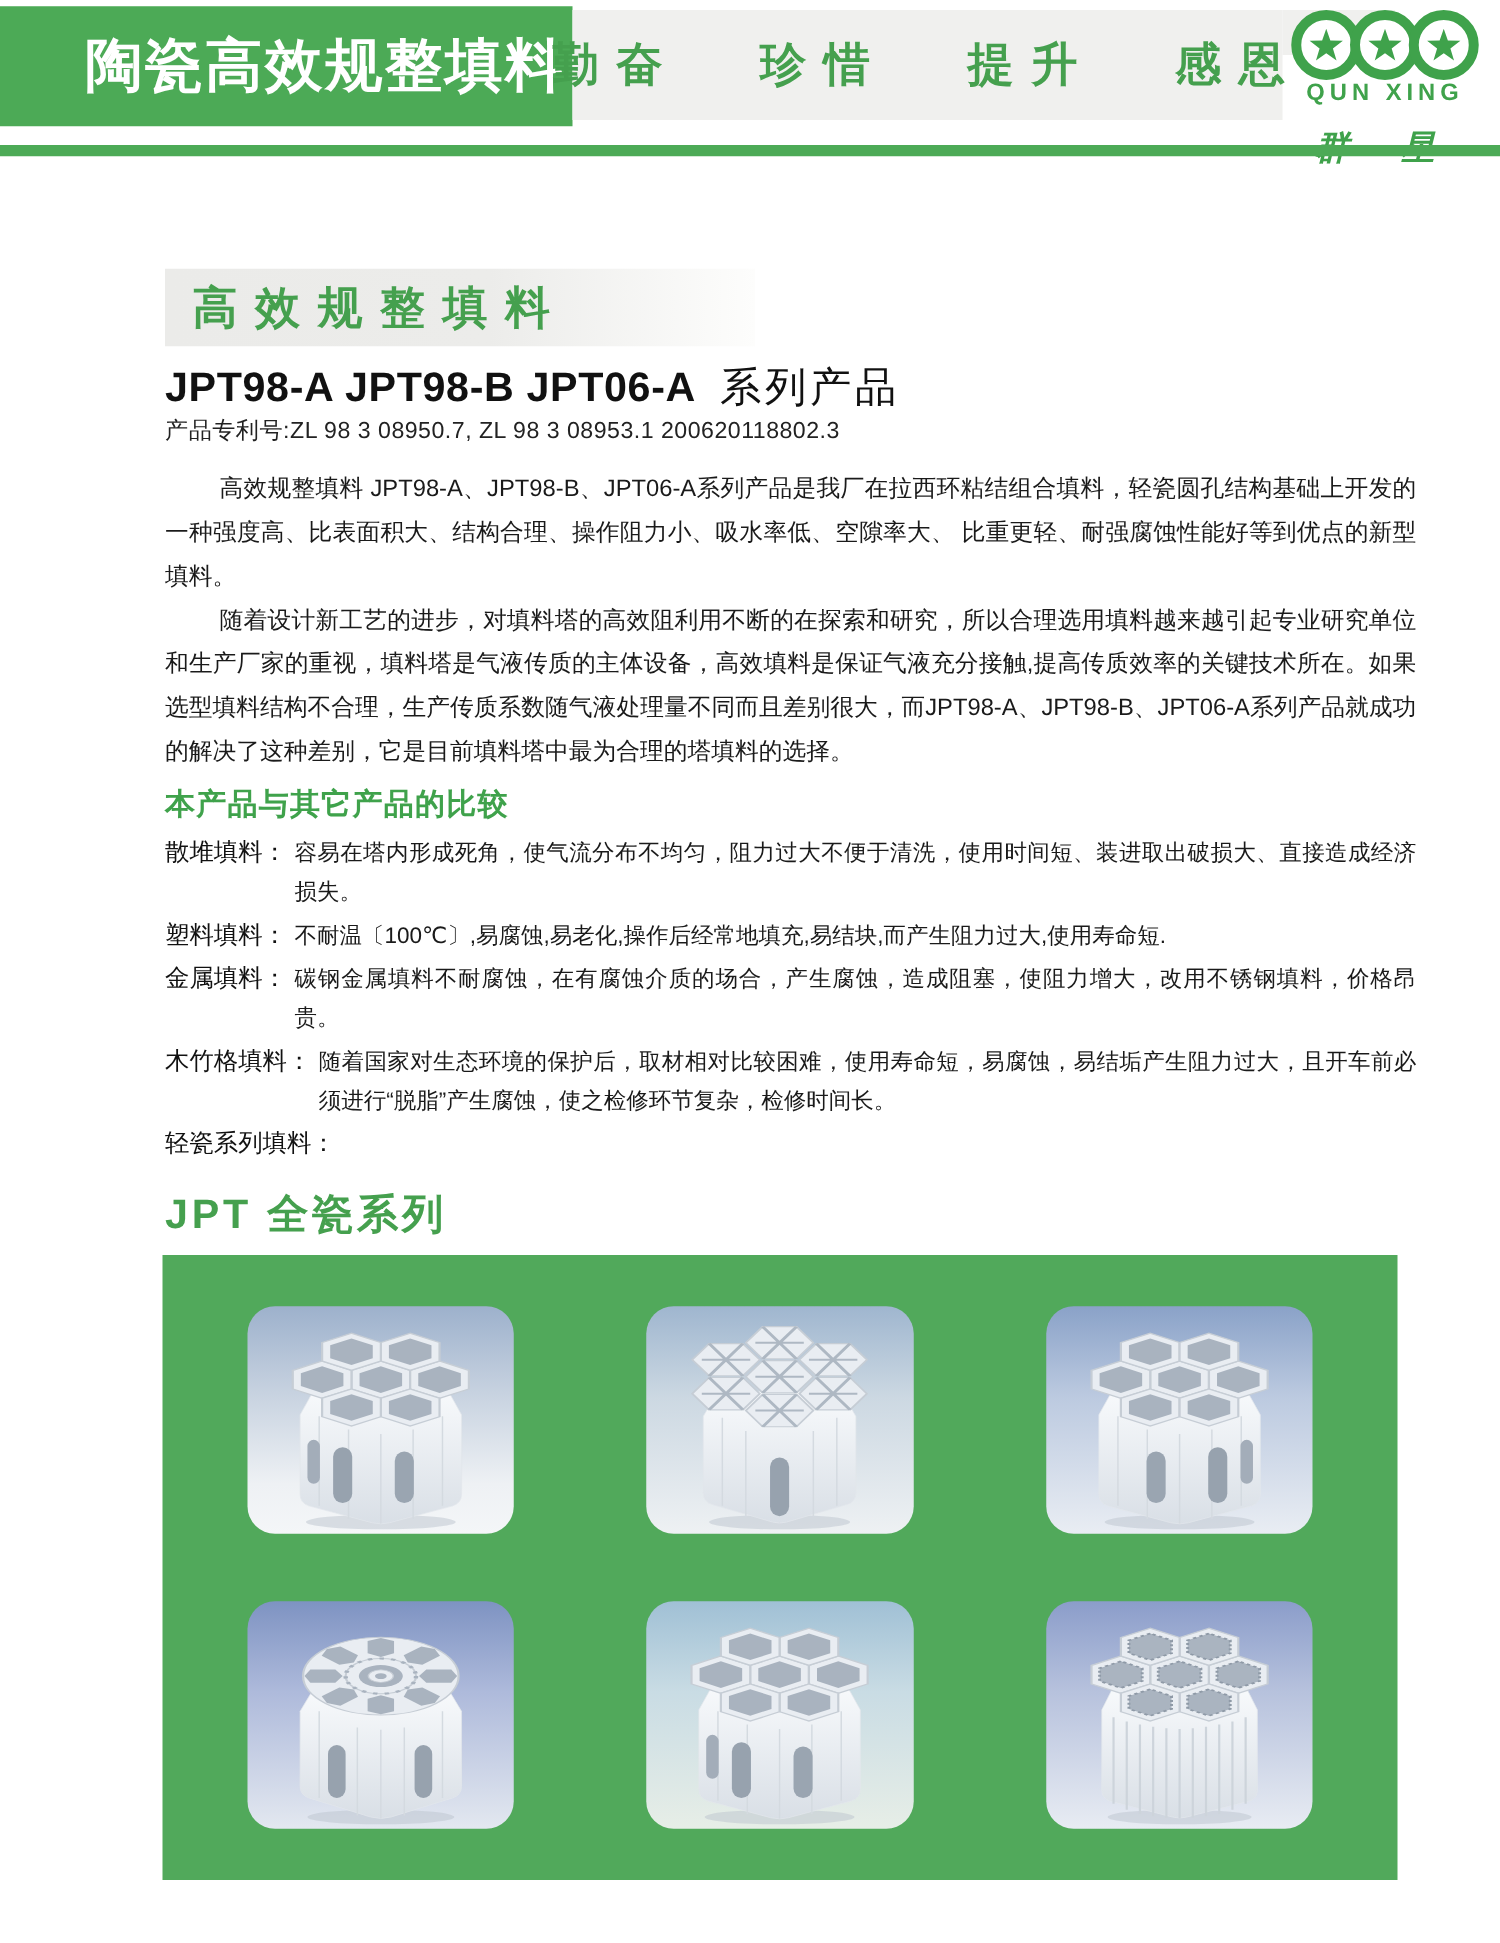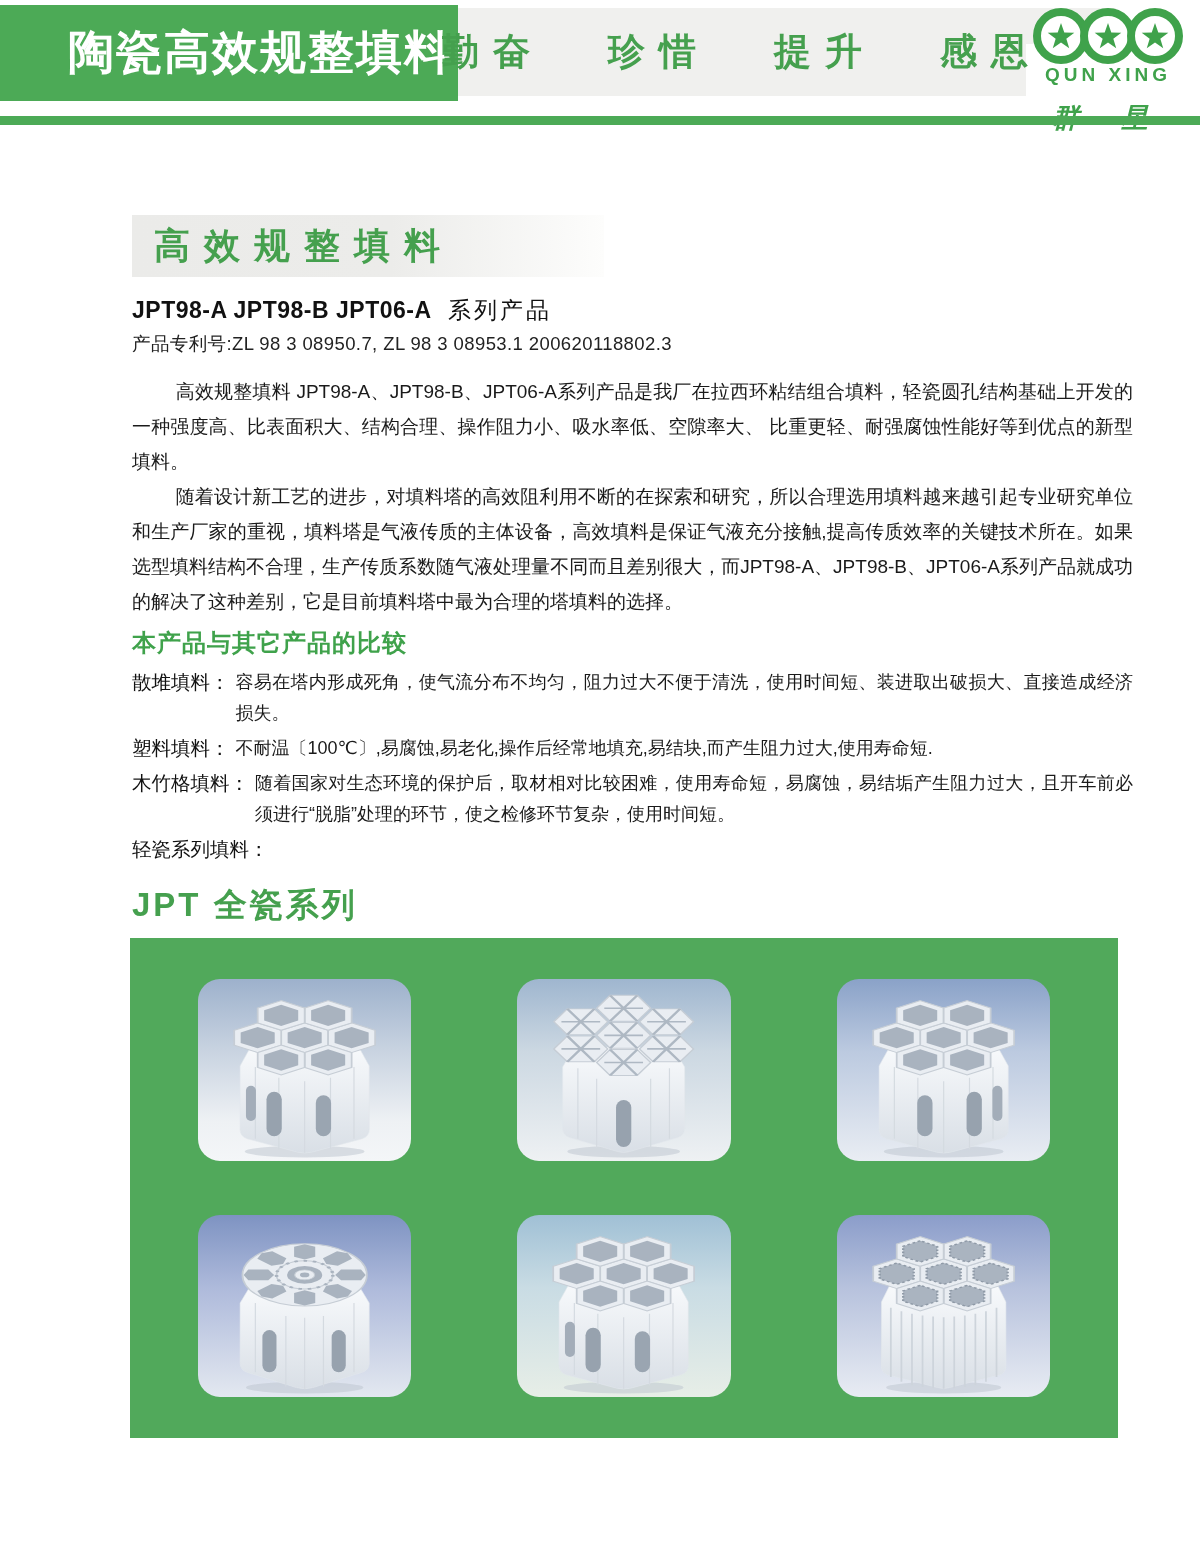--- a/index.html
+++ b/index.html
@@ -31,21 +31,21 @@
   }
   .hdr-rule{position:absolute;left:0;top:116px;width:1200px;height:9px;background:#4CAA56;}
   
   .content{position:absolute;left:132px;top:215px;width:1001px;}
   .section-banner{
     width:472px;height:62px;box-sizing:border-box;padding-left:22px;
     background:linear-gradient(90deg,#ebebe9 0%,#ecECEA 55%,#fdfdfc 100%);
     display:flex;align-items:center;
   }
   .section-banner span{font-size:36px;font-weight:800;color:#45A04E;letter-spacing:14px;}
-  .product-title{margin:14px 0 0 0;font-size:23px;line-height:38px;color:#111;}
+  .product-title{margin:14px 0 0 0;font-size:33px;line-height:38px;color:#111;}
   .product-title .latin{font-weight:800;letter-spacing:0.5px;}
   .product-title .cn{font-weight:500;margin-left:10px;letter-spacing:3px;}
   .patent{margin-top:2px;font-size:18.5px;color:#222;letter-spacing:0.4px;}
   .para{
     margin:0;text-align:justify;font-size:19px;line-height:35px;text-indent:2.3em;color:#1a1a1a;
   }
   .para.first{margin-top:18px;}
   .cmp-heading{margin:8px 0 0 0;font-size:24px;font-weight:700;color:#3FA24B;letter-spacing:1px;}
   .cmp-list{margin-top:8px;}
   .cmp-item{display:flex;align-items:flex-start;margin-bottom:4px;}
@@ -271,22 +271,26 @@
     <div class="cmp-list">
       <div class="cmp-item">
         <span class="cmp-label">散堆填料：</span>
         <span class="cmp-text">容易在塔内形成死角，使气流分布不均匀，阻力过大不便于清洗，使用时间短、装进取出破损大、直接造成经济损失。</span>
       </div>
       <div class="cmp-item">
         <span class="cmp-label">塑料填料：</span>
         <span class="cmp-text">不耐温〔100℃〕,易腐蚀,易老化,操作后经常地填充,易结块,而产生阻力过大,使用寿命短.</span>
       </div>
       <div class="cmp-item">
+        <span class="cmp-label">金属填料：</span>
+        <span class="cmp-text">碳钢金属填料不耐腐蚀，在有腐蚀介质的场合，产生腐蚀，造成阻塞，使阻力增大，改用不锈钢填料，价格昂贵。</span>
+      </div>
+      <div class="cmp-item">
         <span class="cmp-label">木竹格填料：</span>
-        <span class="cmp-text">随着国家对生态环境的保护后，取材相对比较困难，使用寿命短，易腐蚀，易结垢产生阻力过大，且开车前必须进行“脱脂”处理的环节，使之检修环节复杂，使用时间短。</span>
+        <span class="cmp-text">随着国家对生态环境的保护后，取材相对比较困难，使用寿命短，易腐蚀，易结垢产生阻力过大，且开车前必须进行“脱脂”产生腐蚀，使之检修环节复杂，检修时间长。</span>
       </div>
       <div class="cmp-item">
         <span class="cmp-label">轻瓷系列填料：</span>
       </div>
     </div>
 
     <h3 class="gallery-heading">JPT 全瓷系列</h3>
 
     <div class="gallery-panel">
       <figure class="cell bg1">

